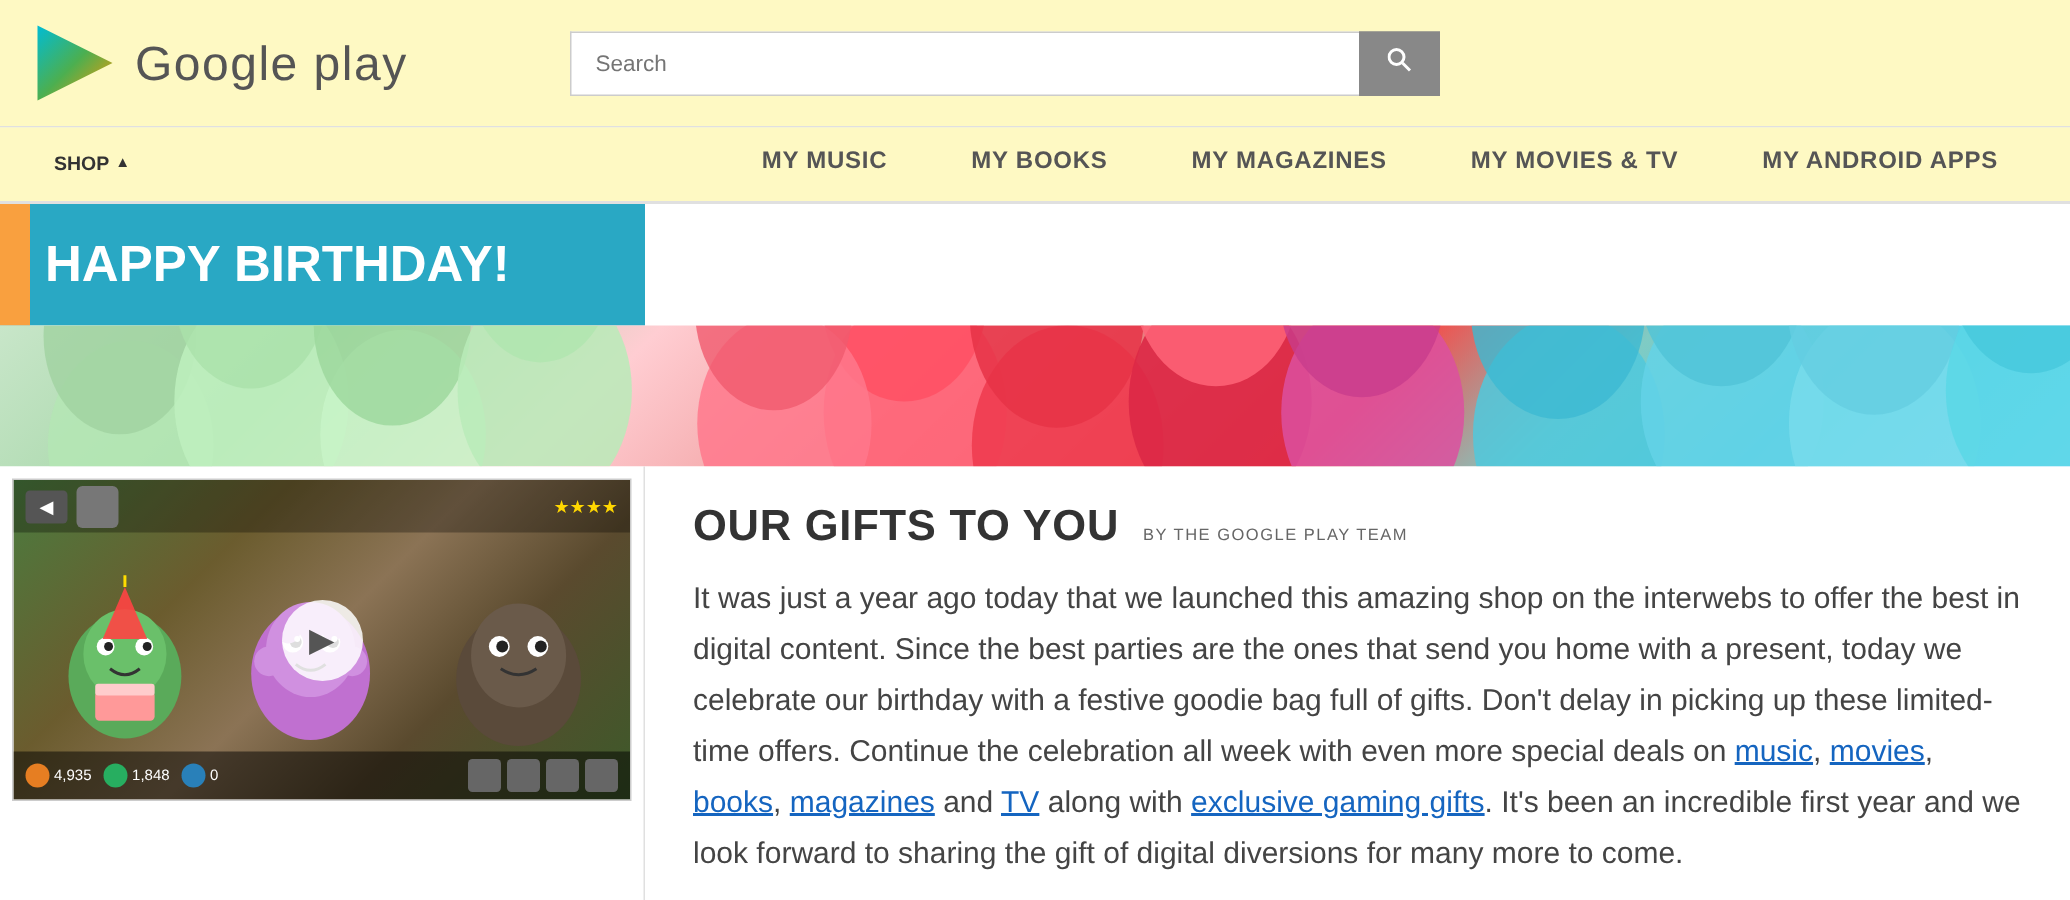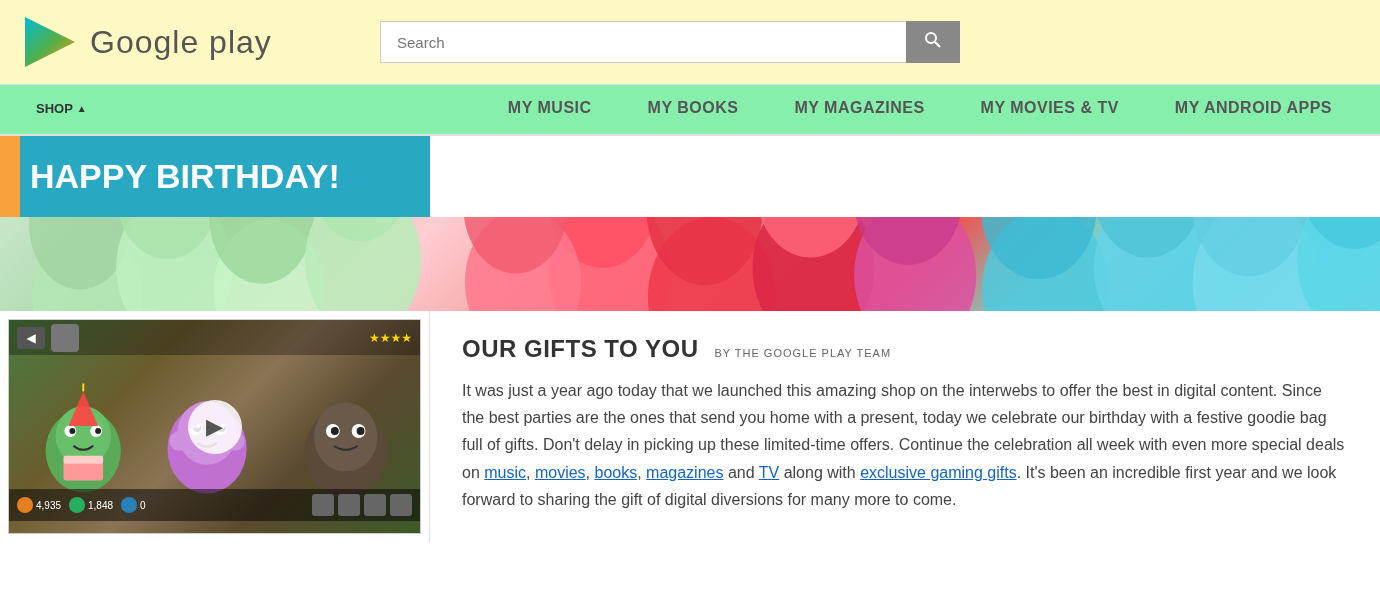--- a/index.html
+++ b/index.html
@@ -53,21 +53,21 @@
       cursor: pointer;
       color: #fff;
       font-size: 16px;
     }
 
     
     .navbar {
       display: flex;
       align-items: center;
       border-bottom: 2px solid #e0e0e0;
-      background: #86efac;
+      background: #fef9c3;
       padding: 0 20px;
     }
     .nav-shop {
       display: flex;
       align-items: center;
       padding: 14px 16px;
       font-size: 13px;
       font-weight: bold;
       color: #333;
       cursor: pointer;
@@ -186,21 +186,21 @@
       width: 54px; height: 54px;
       background: rgba(255,255,255,0.85);
       border-radius: 50%;
       display: flex; align-items: center; justify-content: center;
       font-size: 22px;
       color: #555;
       cursor: pointer;
     }
     .game-bottom-bar {
       position: absolute;
-      bottom: 12px; left: 0; right: 0;
+      bottom: 0; left: 0; right: 0;
       height: 32px;
       background: rgba(0,0,0,0.5);
       display: flex;
       align-items: center;
       padding: 0 8px;
       gap: 8px;
     }
     .game-stat {
       display: flex; align-items: center; gap: 3px;
       color: #fff; font-size: 10px;
@@ -225,33 +225,33 @@
       flex: 1;
       padding: 24px 32px;
     }
     .gift-header {
       display: flex;
       align-items: baseline;
       gap: 16px;
       margin-bottom: 14px;
     }
     .gift-title {
-      font-size: 24px;
+      font-size: 29px;
       font-weight: bold;
       color: #333;
       letter-spacing: 0.5px;
     }
     .gift-subtitle {
       font-size: 11px;
       color: #666;
       font-weight: normal;
       letter-spacing: 1px;
     }
     .gift-body {
-      font-size: 16px;
+      font-size: 20px;
       color: #444;
       line-height: 1.7;
     }
     .gift-body a {
       color: #1565C0;
       text-decoration: underline;
     }
   </style>
 </head>
 <body>

